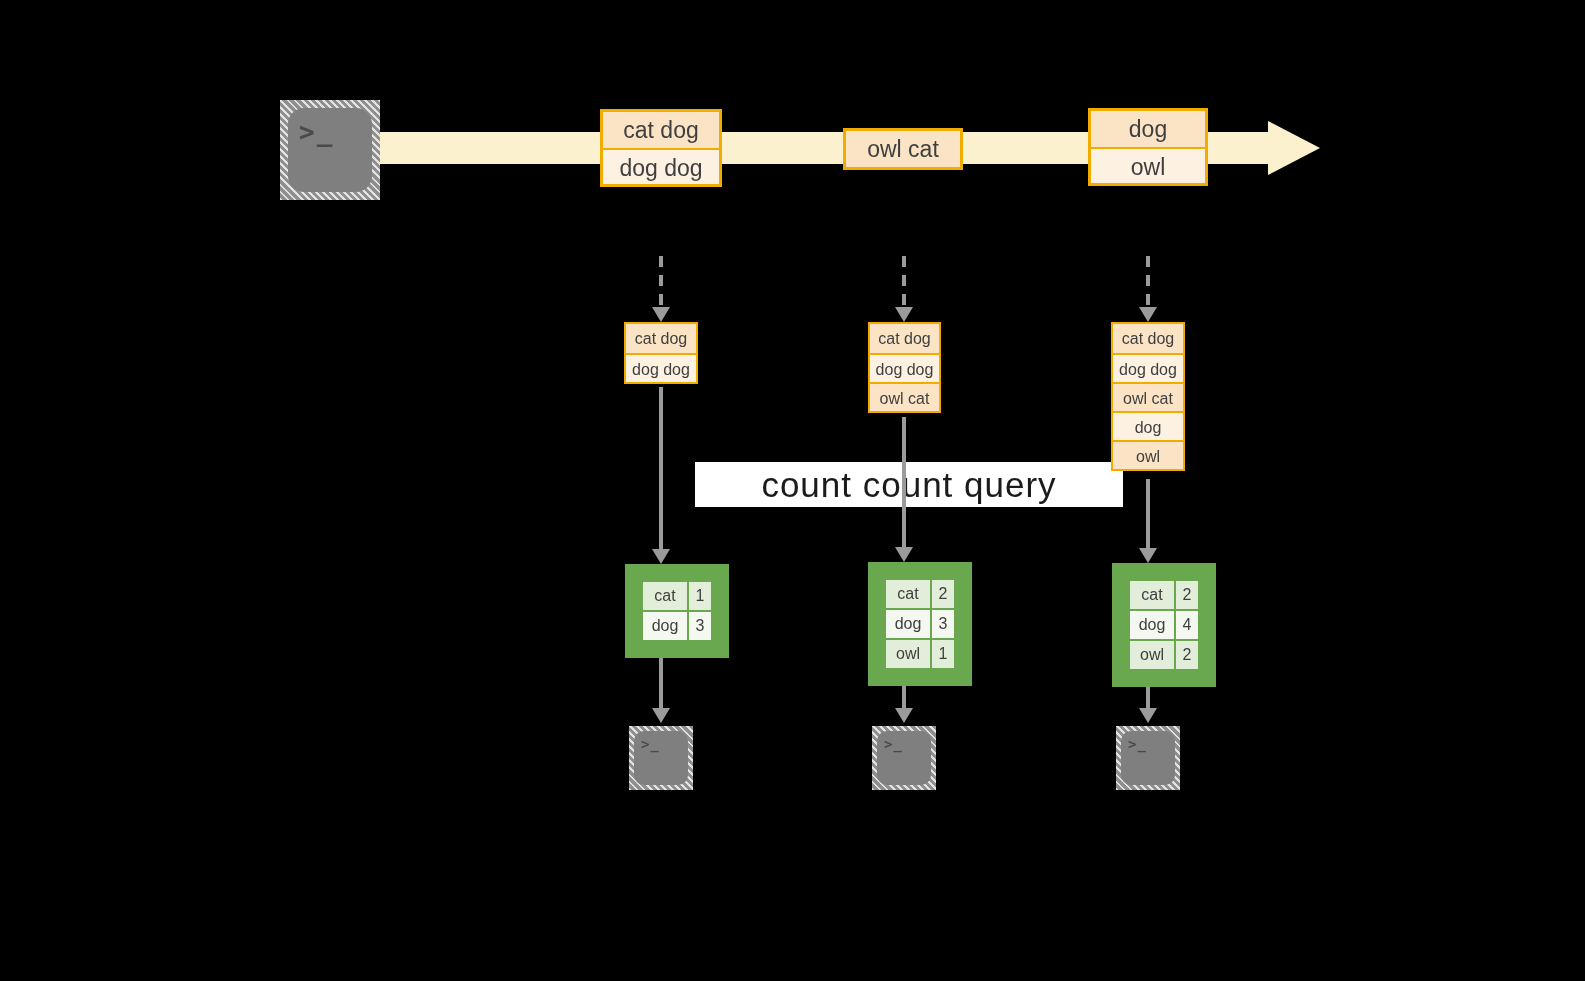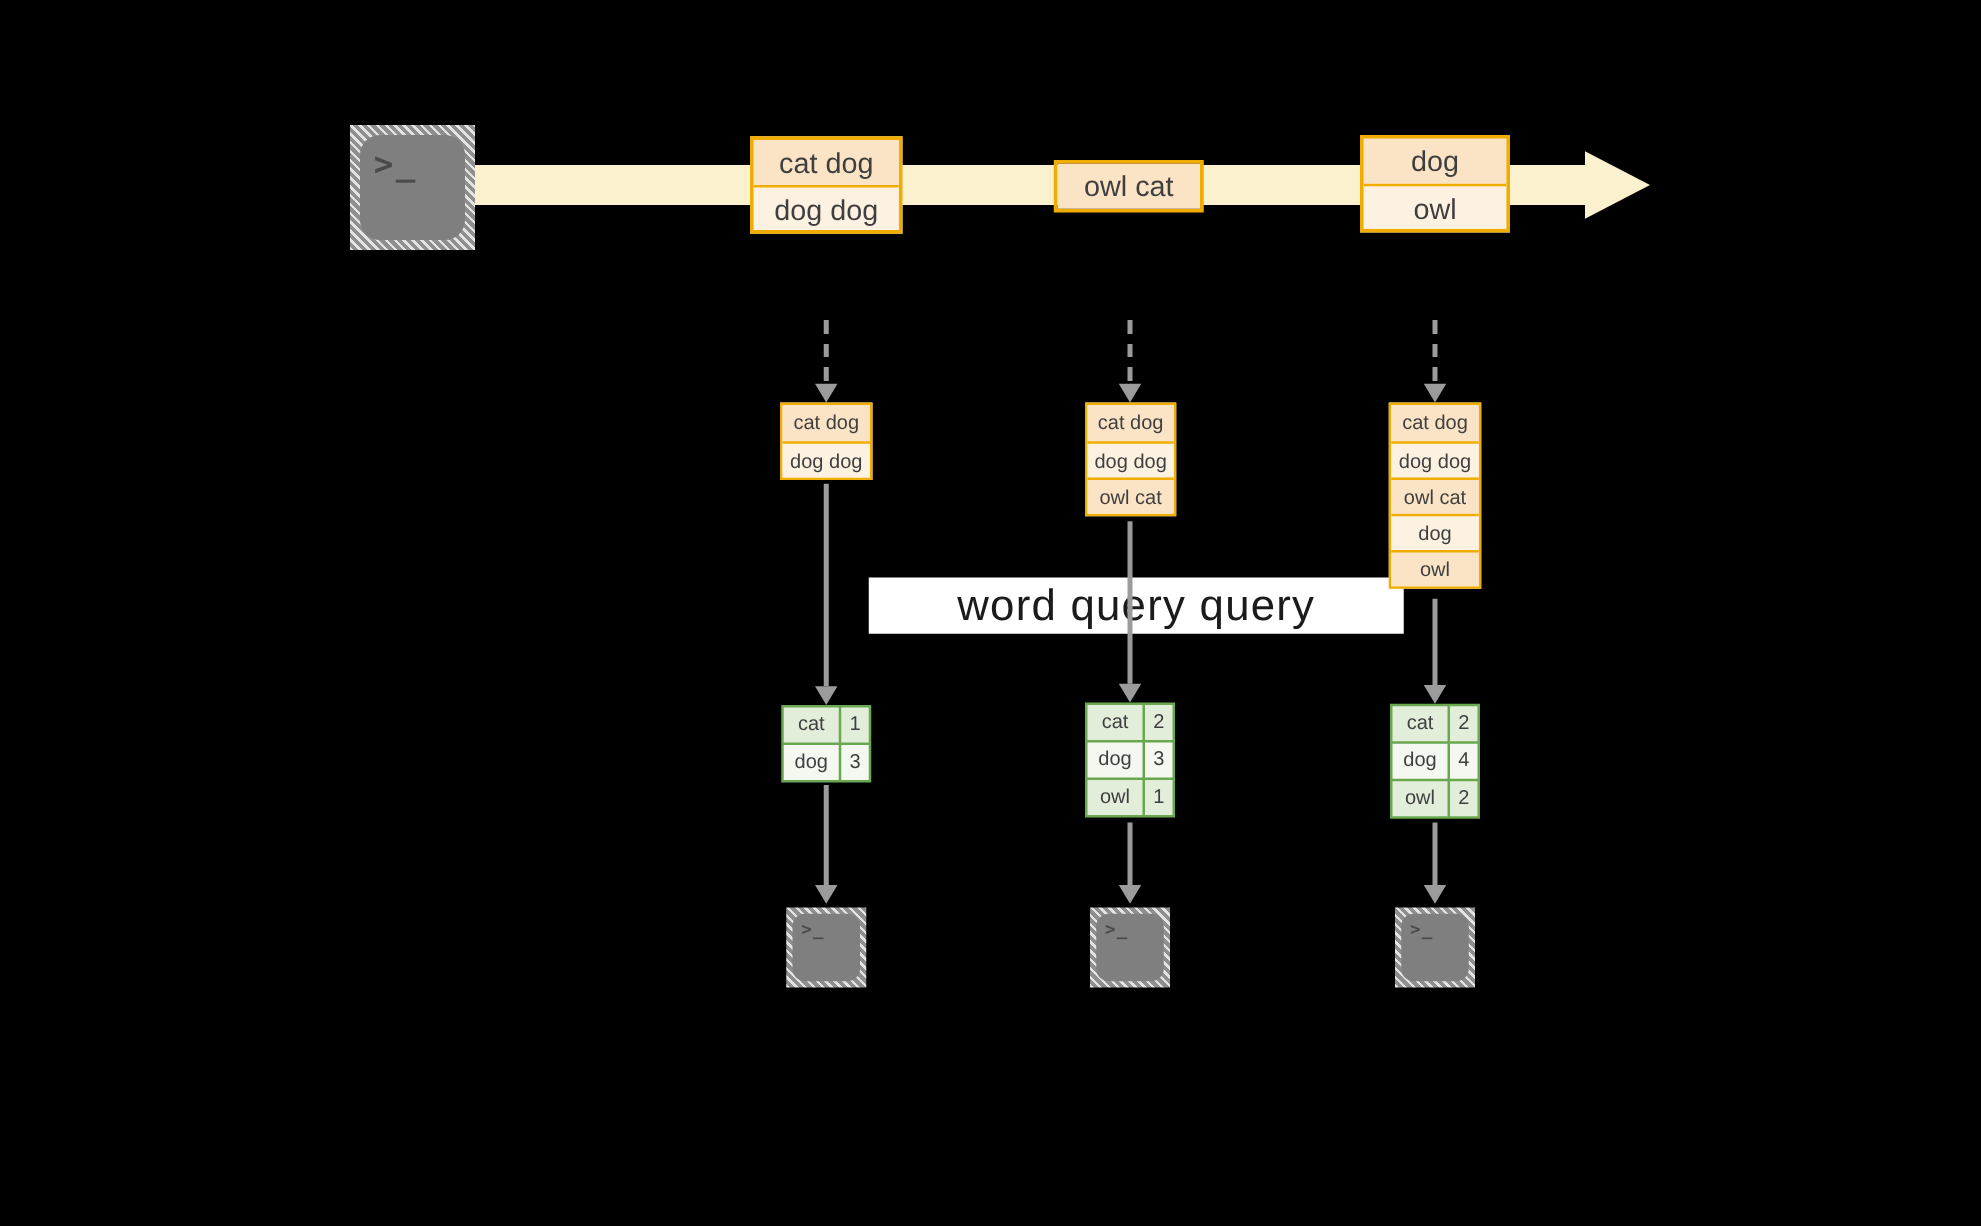--- a/index.html
+++ b/index.html
@@ -47,21 +47,21 @@
   .varrow .line { flex:1; width:4px; background:var(--gray); }
   .varrow .tri { width:0; height:0; border-left:9px solid transparent; border-right:9px solid transparent;
     border-top:15px solid var(--gray); }
 
   
   .query-band { position:absolute; left:695px; top:462px; width:428px; height:45px; background:var(--query-bg);
     z-index:1; text-align:center; line-height:45px; font-size:35px; font-weight:300; color:var(--query-ink);
     letter-spacing:1px; white-space:nowrap; }
 
   
-  .counts { position:absolute; background:var(--green); padding:2px; display:grid;
+  .counts { position:absolute; background:var(--green); padding:18px; display:grid;
     grid-template-columns:44px 22px; gap:2px; z-index:3; }
   .ccell { height:28px; line-height:28px; text-align:center; font-size:16px; color:var(--ink); }
   .g-a { background:var(--green-light); }
   .g-b { background:var(--green-pale); }
 </style>
 </head>
 <body>
 
 <div class="canvas">
 
@@ -109,21 +109,21 @@
     <div class="srow r-a">owl cat</div>
   </div>
   <div class="state-box" style="left:1111px;top:322px;width:74px;">
     <div class="srow r-a">cat dog</div>
     <div class="srow r-b">dog dog</div>
     <div class="srow r-a">owl cat</div>
     <div class="srow r-b">dog</div>
     <div class="srow r-a">owl</div>
   </div>
 
-  <div class="query-band">word query query</div>
+  <div class="query-band">count count query</div>
 
   <div class="varrow" style="left:652px;top:387px;height:177px;">
     <div class="line"></div>
     <div class="tri"></div>
   </div>
   <div class="varrow" style="left:895px;top:417px;height:145px;">
     <div class="line"></div>
     <div class="tri"></div>
   </div>
   <div class="varrow" style="left:1139px;top:479px;height:84px;">

